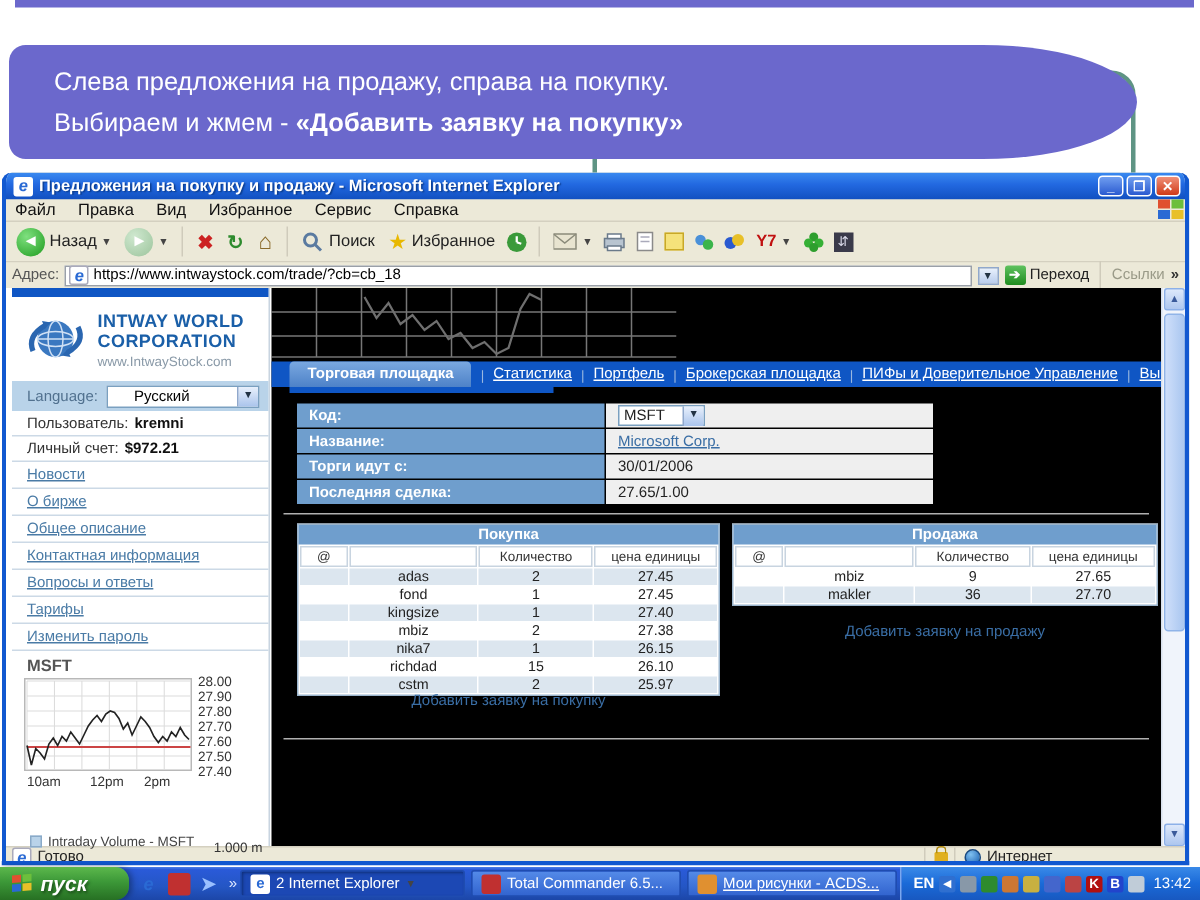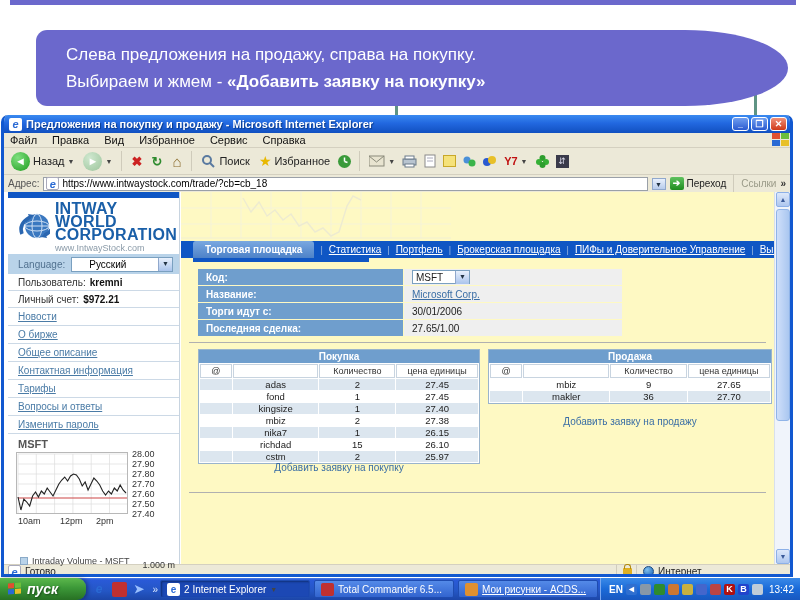--- a/index.html
+++ b/index.html
@@ -5,21 +5,21 @@
   * { margin:0; padding:0; box-sizing:border-box; }
   body { font-family:"Liberation Sans", sans-serif; background:#fff; }
   .screen { position:relative; width:800px; height:600px; background:#fff; overflow:hidden; }
 
   
   .top-strip { position:absolute; left:10px; top:0; width:786px; height:5px; background:#6b68cc; }
   .green-frame { position:absolute; left:395px; top:47px; width:362px; height:460px;
     border:3px solid #5f9484; border-radius:16px; z-index:1; }
   .callout { position:absolute; left:6px; top:30px; width:752px; height:76px; background:#6b68cc;
     border-radius:14px 130px 130px 14px / 14px 48px 48px 14px; z-index:2;
-    color:#fff; font-size:17px; line-height:27px; padding:11px 0 0 30px;margin-left:30px; }
+    color:#fff; font-size:17px; line-height:27px; padding:11px 0 0 30px; }
   .callout b { font-weight:bold; }
 
   
   .ie { position:absolute; left:1px; top:115px; width:792px; height:462px; z-index:3;
     border:3px solid #1158d0; border-top:none; border-radius:7px 7px 0 0; background:#ece9d8; overflow:hidden; }
   .titlebar { height:18px; background:linear-gradient(180deg,#3a8af0 0%,#2268e0 45%,#1150c0 100%);
     display:flex; align-items:center; padding:0 3px 0 5px; color:#fff; font-size:11px; font-weight:bold; }
   .titlebar .t-title { flex:1; white-space:nowrap; overflow:hidden; margin-left:4px; text-shadow:1px 1px 1px #0a3a8a; }
   .winbtn { width:17px; height:14px; margin-left:2px; border-radius:3px; border:1px solid #fff;
     font-size:9px; line-height:12px; text-align:center; color:#fff; font-weight:bold;
@@ -55,21 +55,21 @@
   .go-ic { width:14px; height:13px; background:linear-gradient(180deg,#5fc25f,#1f8c1f); border-radius:2px;
     color:#fff; font-size:9px; text-align:center; line-height:12px; font-weight:bold; }
   .links-lbl { color:#9a9a88; }
 
   
   .content { position:relative; height:372px; background:#fff; }
 
   .sb { position:absolute; left:4px; top:0; width:172px; height:372px; background:#fff; border-right:1px solid #c8d4e0; }
   .sb-topbar { height:6px; background:#0f56c4; }
   .sb-logo { height:56px; display:flex; align-items:center; padding:4px 2px 2px 6px; gap:5px; }
-  .logo-txt .l1 { color:#1a5fa8; font-weight:bold; font-size:16px; letter-spacing:.3px; line-height:13px; }
+  .logo-txt .l1 { color:#1a5fa8; font-weight:bold; font-size:12px; letter-spacing:.3px; line-height:13px; }
   .logo-txt .url { color:#8a9aa8; font-size:9px; margin-top:2px; }
   .sb-lang { height:20px; background:#b9d3e9; display:flex; align-items:center; padding:0 6px 0 10px; gap:6px;
     font-size:10px; color:#51718f; }
   .mini-select { display:flex; align-items:center; background:#fff; border:1px solid #7aa0c0; height:15px; flex:1; }
   .mini-select .val { flex:1; font-size:10px; color:#000; padding-left:17px; }
   .mini-btn { width:14px; height:13px; background:linear-gradient(180deg,#e8f0fc,#aac4ec); border-left:1px solid #90a8cc;
     font-size:7px; color:#234; text-align:center; line-height:12px; }
   .sb-row { height:17px; border-bottom:1px solid #ccd9e6; display:flex; align-items:center; padding-left:10px;
     font-size:10px; color:#333; gap:4px; }
   .sb-row b { color:#111; }
@@ -82,21 +82,21 @@
     justify-content:space-between; font-size:9px; color:#333; }
   .xlabels { position:absolute; left:8px; top:66px; width:112px; height:10px; font-size:9px; color:#333; }
   .xlabels span { position:absolute; top:0; }
   .sb-vol { position:relative; height:40px;margin-top:28px; }
   .vol-legend { display:flex; align-items:center; gap:4px; padding:2px 0 0 12px; font-size:9px; color:#444; }
   .vol-sq { width:8px; height:8px; background:#b9d3e9; border:1px solid #8aaac8; }
   .vol-lab1 { position:absolute; right:4px; top:6px; font-size:9px; color:#333; }
   .vol-lab0 { position:absolute; right:4px; bottom:-2px; font-size:9px; color:#333; }
   .vol-bars { position:absolute; left:8px; top:14px; width:112px; height:26px; border-bottom:1px solid #aaa; }
 
-  .main { position:absolute; left:177px; right:16px; top:0; bottom:0; background:#fef9c3; }
+  .main { position:absolute; left:177px; right:16px; top:0; bottom:0; background:#000000; }
   .watermark { position:absolute; left:0; top:0; opacity:.5; }
   .tabbar { position:absolute; left:0; right:0; top:49px; height:17px; background:#0f56c4; display:flex;
     align-items:center; padding-left:12px; gap:6px; white-space:nowrap; }
   .tab-active { background:linear-gradient(180deg,#7aa8e0,#4d82c8); color:#fff; font-size:10px; font-weight:bold;
     padding:2px 12px; border-radius:3px 3px 0 0; height:17px; display:flex; align-items:center; }
   .tab-link { color:#fff; font-size:10px; text-decoration:underline; cursor:pointer; }
   .tab-sep { color:#9ab8e0; font-size:9px; }
   .tab-underline { position:absolute; left:12px; top:66px; width:176px; height:4px; background:#0f56c4; }
 
   .quote { position:absolute; left:17px; top:77px; width:424px; display:grid; grid-template-columns:205px 218px; gap:1px; }
@@ -350,24 +350,24 @@
             <div class="side-link-row">
               <a class="side-link">О бирже</a>
             </div>
             <div class="side-link-row">
               <a class="side-link">Общее описание</a>
             </div>
             <div class="side-link-row">
               <a class="side-link">Контактная информация</a>
             </div>
             <div class="side-link-row">
+              <a class="side-link">Вопросы и ответы</a>
+            </div>
+            <div class="side-link-row">
               <a class="side-link">Тарифы</a>
-            </div>
-            <div class="side-link-row">
-              <a class="side-link">Вопросы и ответы</a>
             </div>
             <div class="side-link-row">
               <a class="side-link">Изменить пароль</a>
             </div>
           </div>
         <div class="sb-msft">MSFT</div>
         <div class="sb-chart">
           <svg class="plot" width="112" height="62">
               <line x1="1" y1="1" x2="111" y2="1" stroke="#dcdcdc" stroke-width="0.7"></line>
               <line x1="1" y1="1" x2="1" y2="61" stroke="#dcdcdc" stroke-width="0.7"></line>

